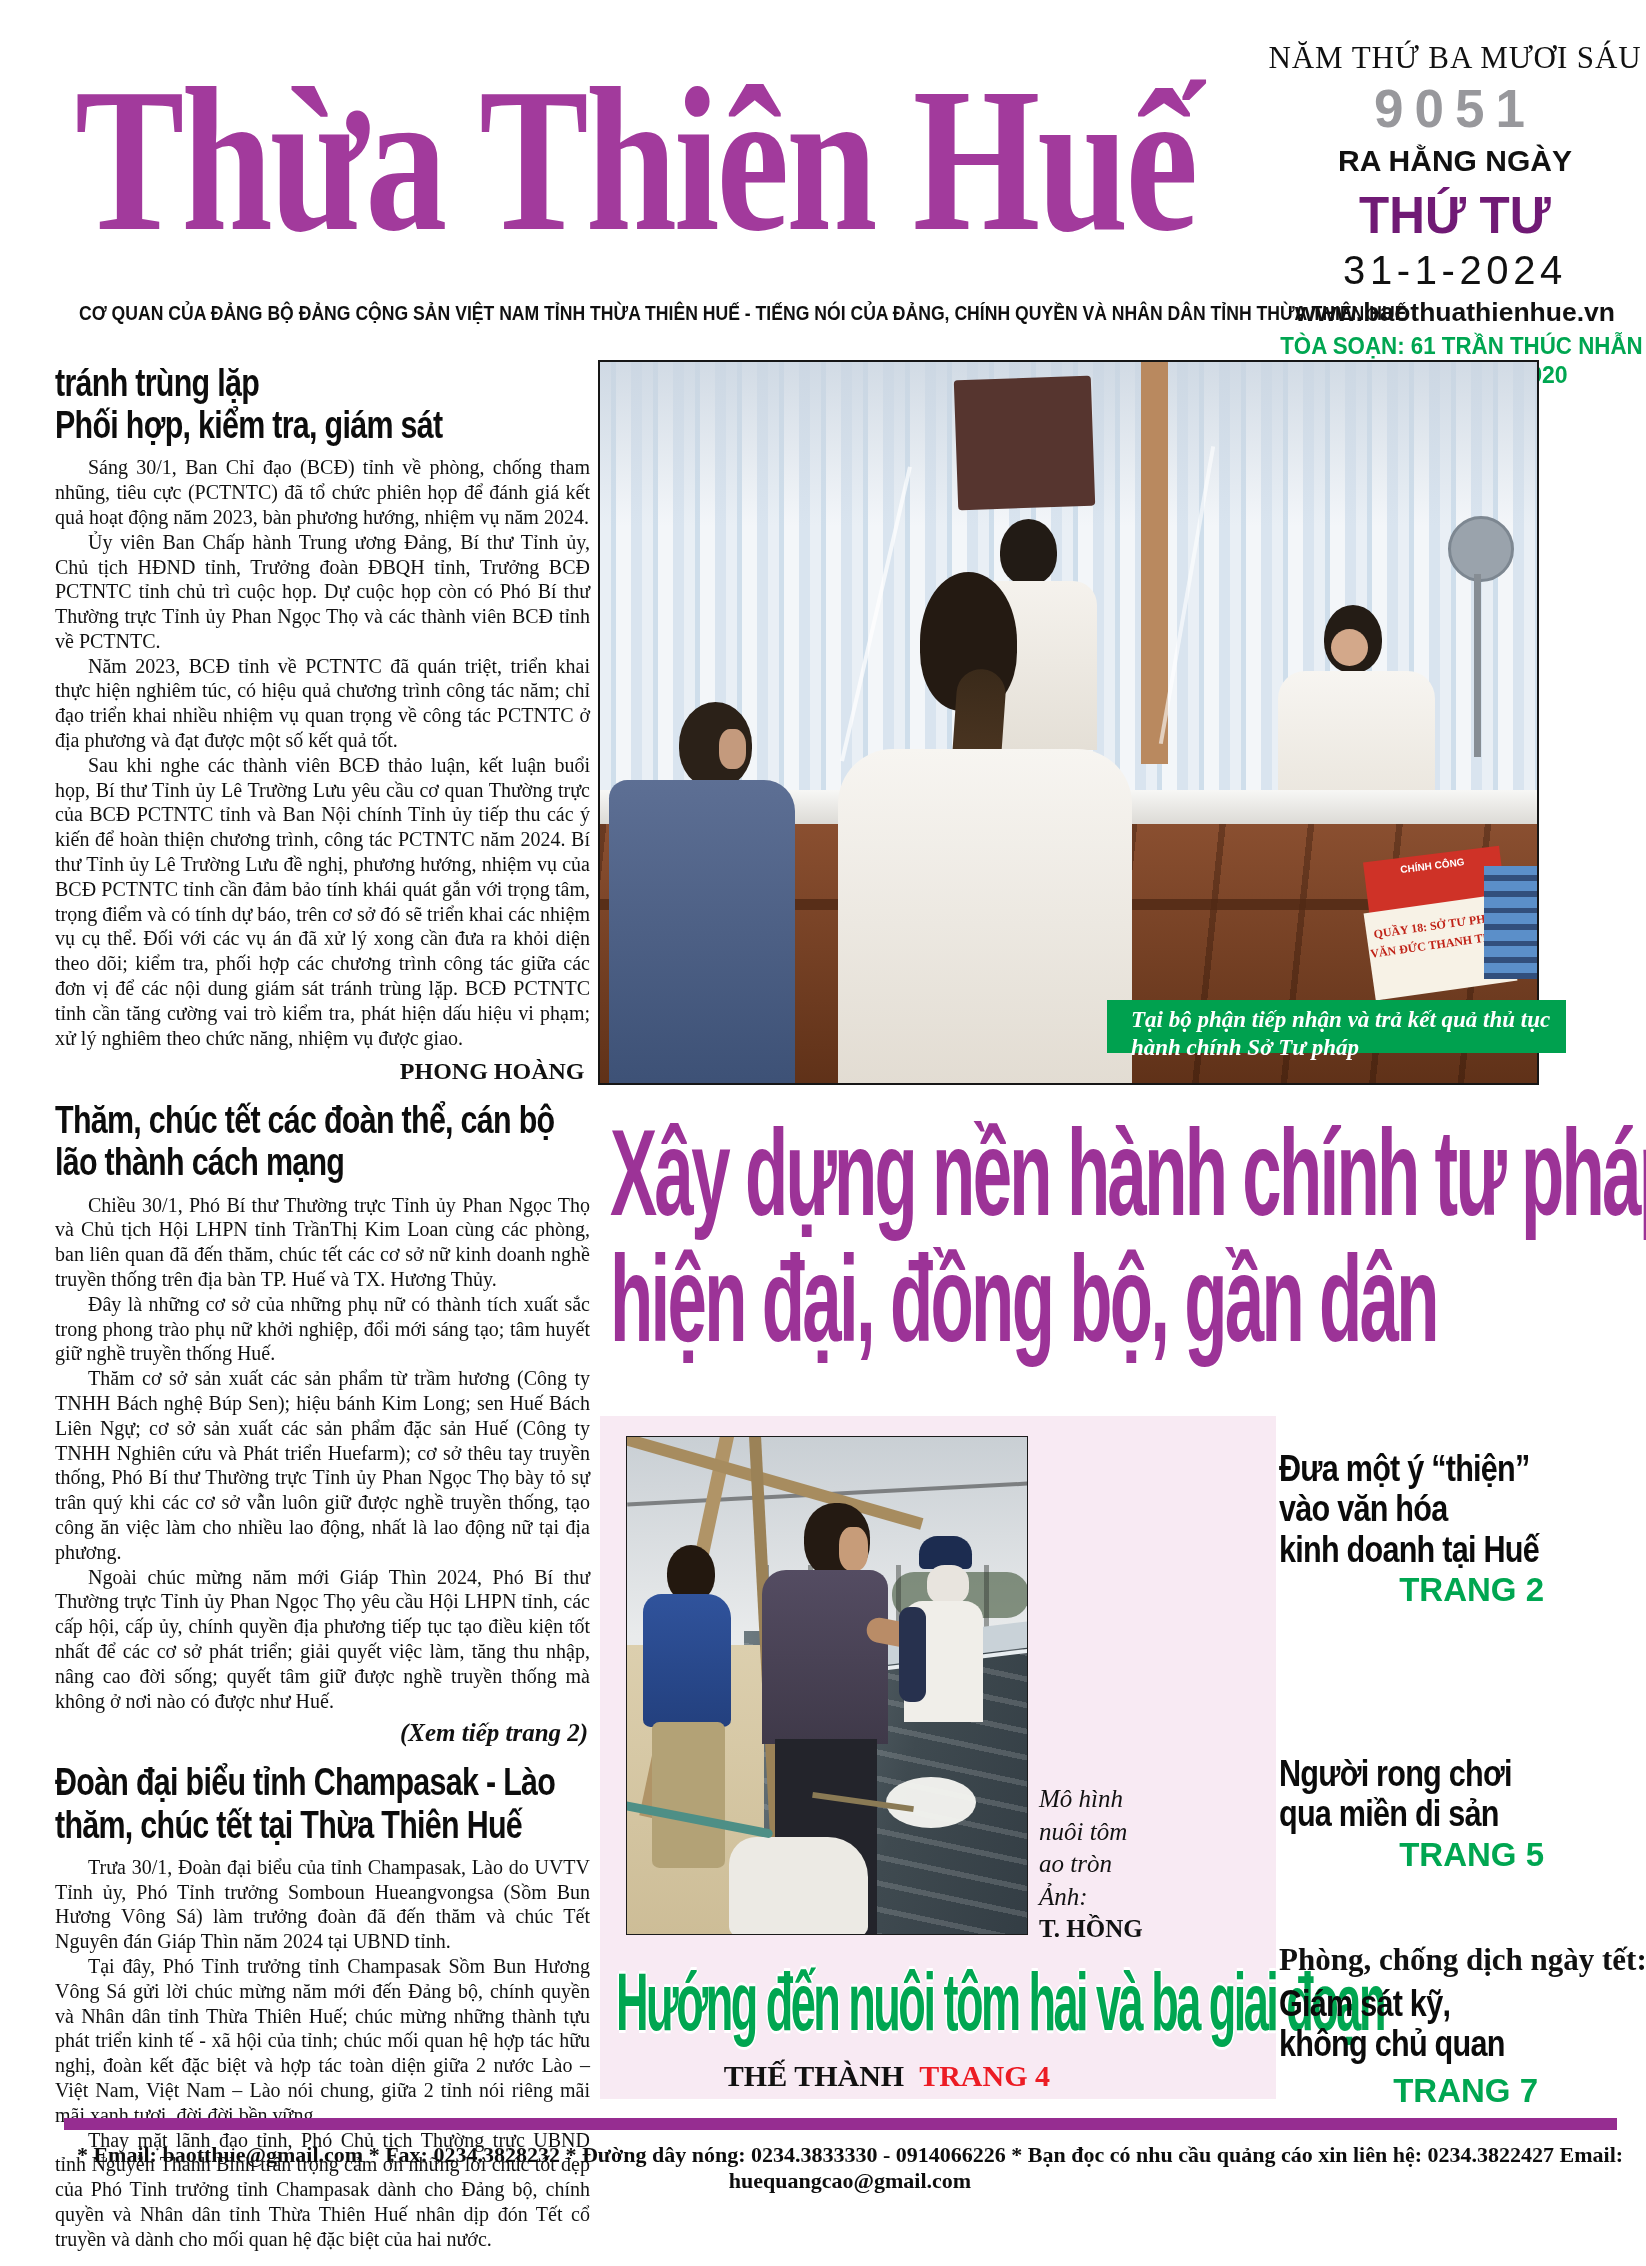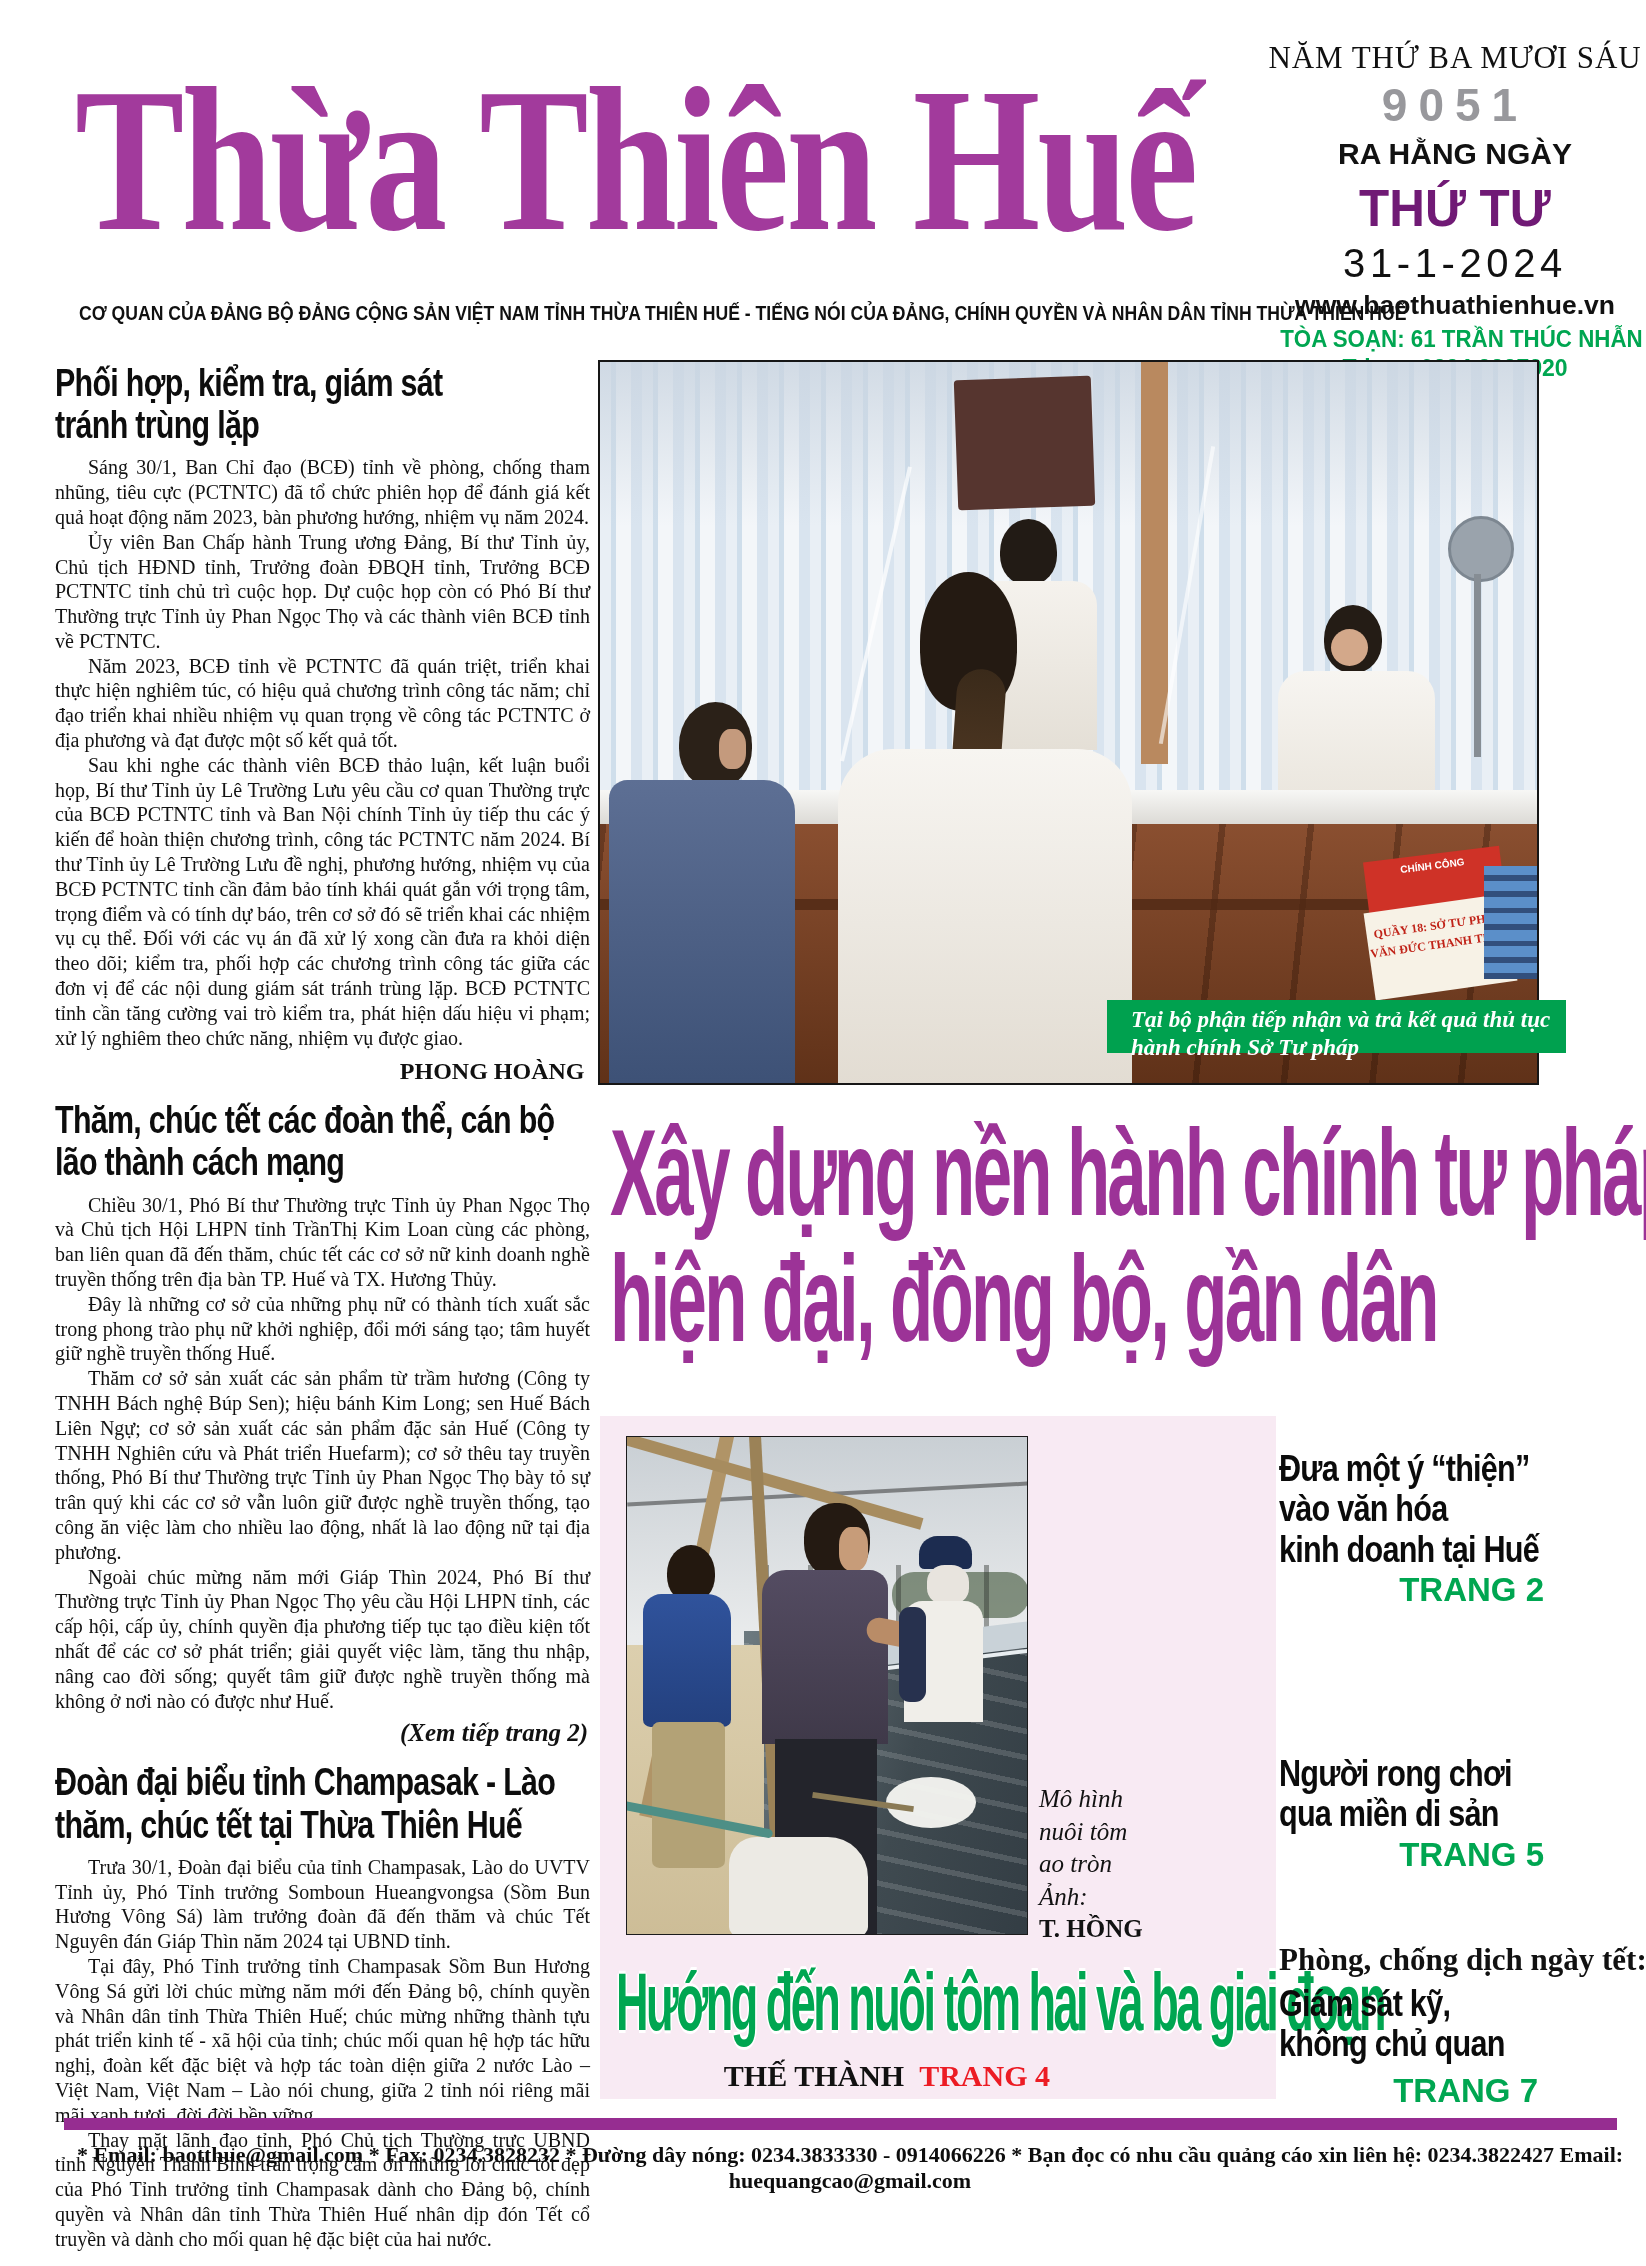--- a/index.html
+++ b/index.html
@@ -19,21 +19,21 @@
 
   
   .masthead-title{left:75px;top:27.4px;height:265px;display:flex;align-items:center;
       font-family:"Liberation Serif",serif;font-weight:bold;font-size:205px;
       color:#A23A9C;letter-spacing:-3.7px;line-height:1;}
   .tagline{left:79px;top:302px;font-weight:bold;font-size:20px;color:#101010;letter-spacing:0px;}
 
   
   .infobox{left:1264px;top:42px;width:382px;text-align:center;line-height:1;}
   .ib-year{font-family:"Liberation Serif",serif;font-size:31px;letter-spacing:0.9px;margin-bottom:9.1px;}
-  .ib-issue{font-weight:bold;font-size:46px;color:#98989C;letter-spacing:11px;margin-bottom:11px;}
+  .ib-issue{font-weight:bold;font-size:53px;color:#98989C;letter-spacing:11px;margin-bottom:11px;}
   .ib-freq{font-weight:bold;font-size:30px;margin-bottom:12.8px;}
   .ib-day{font-weight:bold;font-size:52px;color:#701a75;margin-bottom:9.1px;}
   .ib-date{font-size:40px;letter-spacing:4.6px;margin-bottom:9.1px;}
   .ib-web{font-weight:bold;font-size:26.5px;margin-bottom:8.2px;}
   .ib-addr{font-weight:bold;font-size:24px;color:#00A651;margin-bottom:6.4px;}
   .ib-phone{font-weight:bold;font-size:23px;color:#00A651;}
 
   
   .left-col{left:55px;top:362px;width:535px;}
   .art-title{margin:14.6px 0 9.1px 0;line-height:1.08;}
@@ -170,22 +170,22 @@
     <div class="ib-day"><span class="condc95">THỨ TƯ</span></div>
     <div class="ib-date">31-1-2024</div>
     <div class="ib-web">www.baothuathienhue.vn</div>
     <div class="ib-addr"><span class="condc93">TÒA SOẠN: 61 TRẦN THÚC NHẪN - HUẾ</span></div>
     <div class="ib-phone">Trị sự: 0234.3827920</div>
   </div>
 
   <div class="abs left-col">
 
     <div class="art-title first">
+      <div><span class="tl cond78">tránh trùng lặp</span></div>
       <div><span class="tl cond78">Phối hợp, kiểm tra, giám sát</span></div>
-      <div><span class="tl cond78">tránh trùng lặp</span></div>
     </div>
     <p class="body">Sáng 30/1, Ban Chỉ đạo (BCĐ) tỉnh về phòng, chống tham nhũng, tiêu cực (PCTNTC) đã tổ chức phiên họp để đánh giá kết quả hoạt động năm 2023, bàn phương hướng, nhiệm vụ năm 2024.</p>
     <p class="body">Ủy viên Ban Chấp hành Trung ương Đảng, Bí thư Tỉnh ủy, Chủ tịch HĐND tỉnh, Trưởng đoàn ĐBQH tỉnh, Trưởng BCĐ PCTNTC tỉnh chủ trì cuộc họp. Dự cuộc họp còn có Phó Bí thư Thường trực Tỉnh ủy Phan Ngọc Thọ và các thành viên BCĐ tỉnh về PCTNTC.</p>
     <p class="body">Năm 2023, BCĐ tỉnh về PCTNTC đã quán triệt, triển khai thực hiện nghiêm túc, có hiệu quả chương trình công tác năm; chỉ đạo triển khai nhiều nhiệm vụ quan trọng về công tác PCTNTC ở địa phương và đạt được một số kết quả tốt.</p>
     <p class="body">Sau khi nghe các thành viên BCĐ thảo luận, kết luận buổi họp, Bí thư Tỉnh ủy Lê Trường Lưu yêu cầu cơ quan Thường trực của BCĐ PCTNTC tỉnh và Ban Nội chính Tỉnh ủy tiếp thu các ý kiến để hoàn thiện chương trình, công tác PCTNTC năm 2024. Bí thư Tỉnh ủy Lê Trường Lưu đề nghị, phương hướng, nhiệm vụ của BCĐ PCTNTC tỉnh cần đảm bảo tính khái quát gắn với trọng tâm, trọng điểm và có tính dự báo, trên cơ sở đó sẽ triển khai các nhiệm vụ cụ thể. Đối với các vụ án đã xử lý xong cần đưa ra khỏi diện theo dõi; kiểm tra, phối hợp các chương trình công tác giữa các đơn vị để các nội dung giám sát tránh trùng lặp. BCĐ PCTNTC tỉnh cần tăng cường vai trò kiểm tra, phát hiện dấu hiệu vi phạm; xử lý nghiêm theo chức năng, nhiệm vụ được giao.</p>
     <div class="byline">PHONG HOÀNG</div>
 
     <div class="art-title">
       <div><span class="tl cond78">Thăm, chúc tết các đoàn thể, cán bộ</span></div>
       <div><span class="tl cond78">lão thành cách mạng</span></div>

